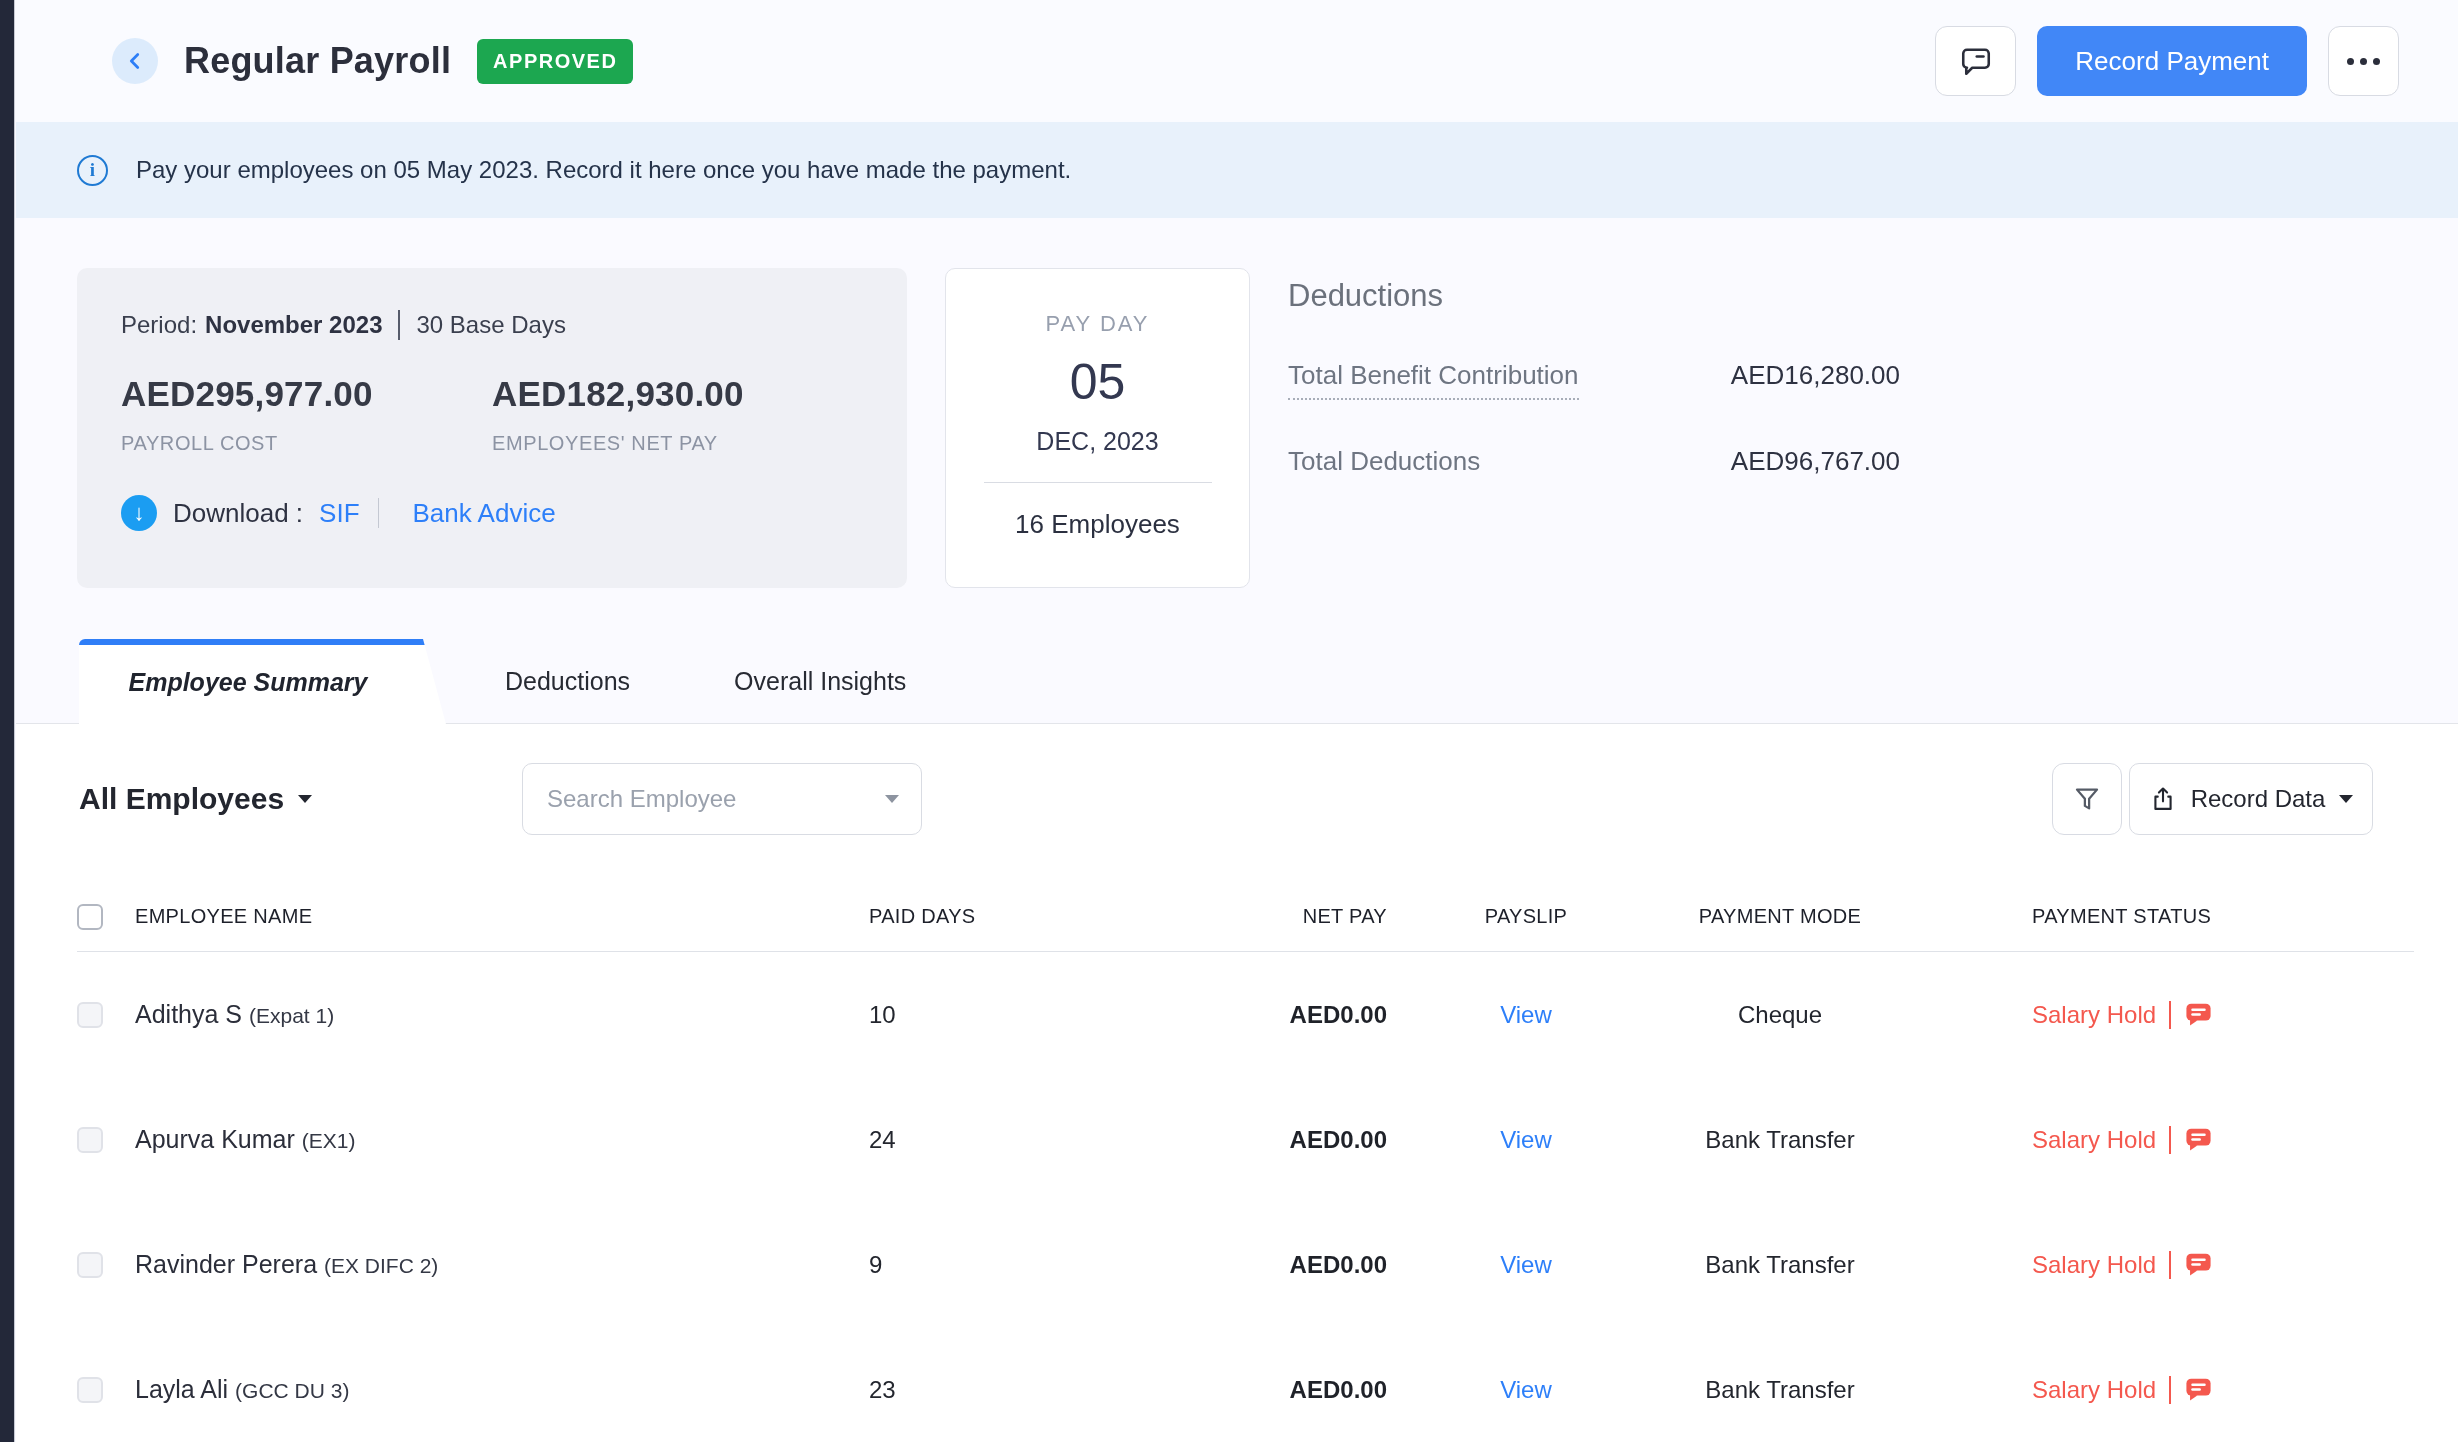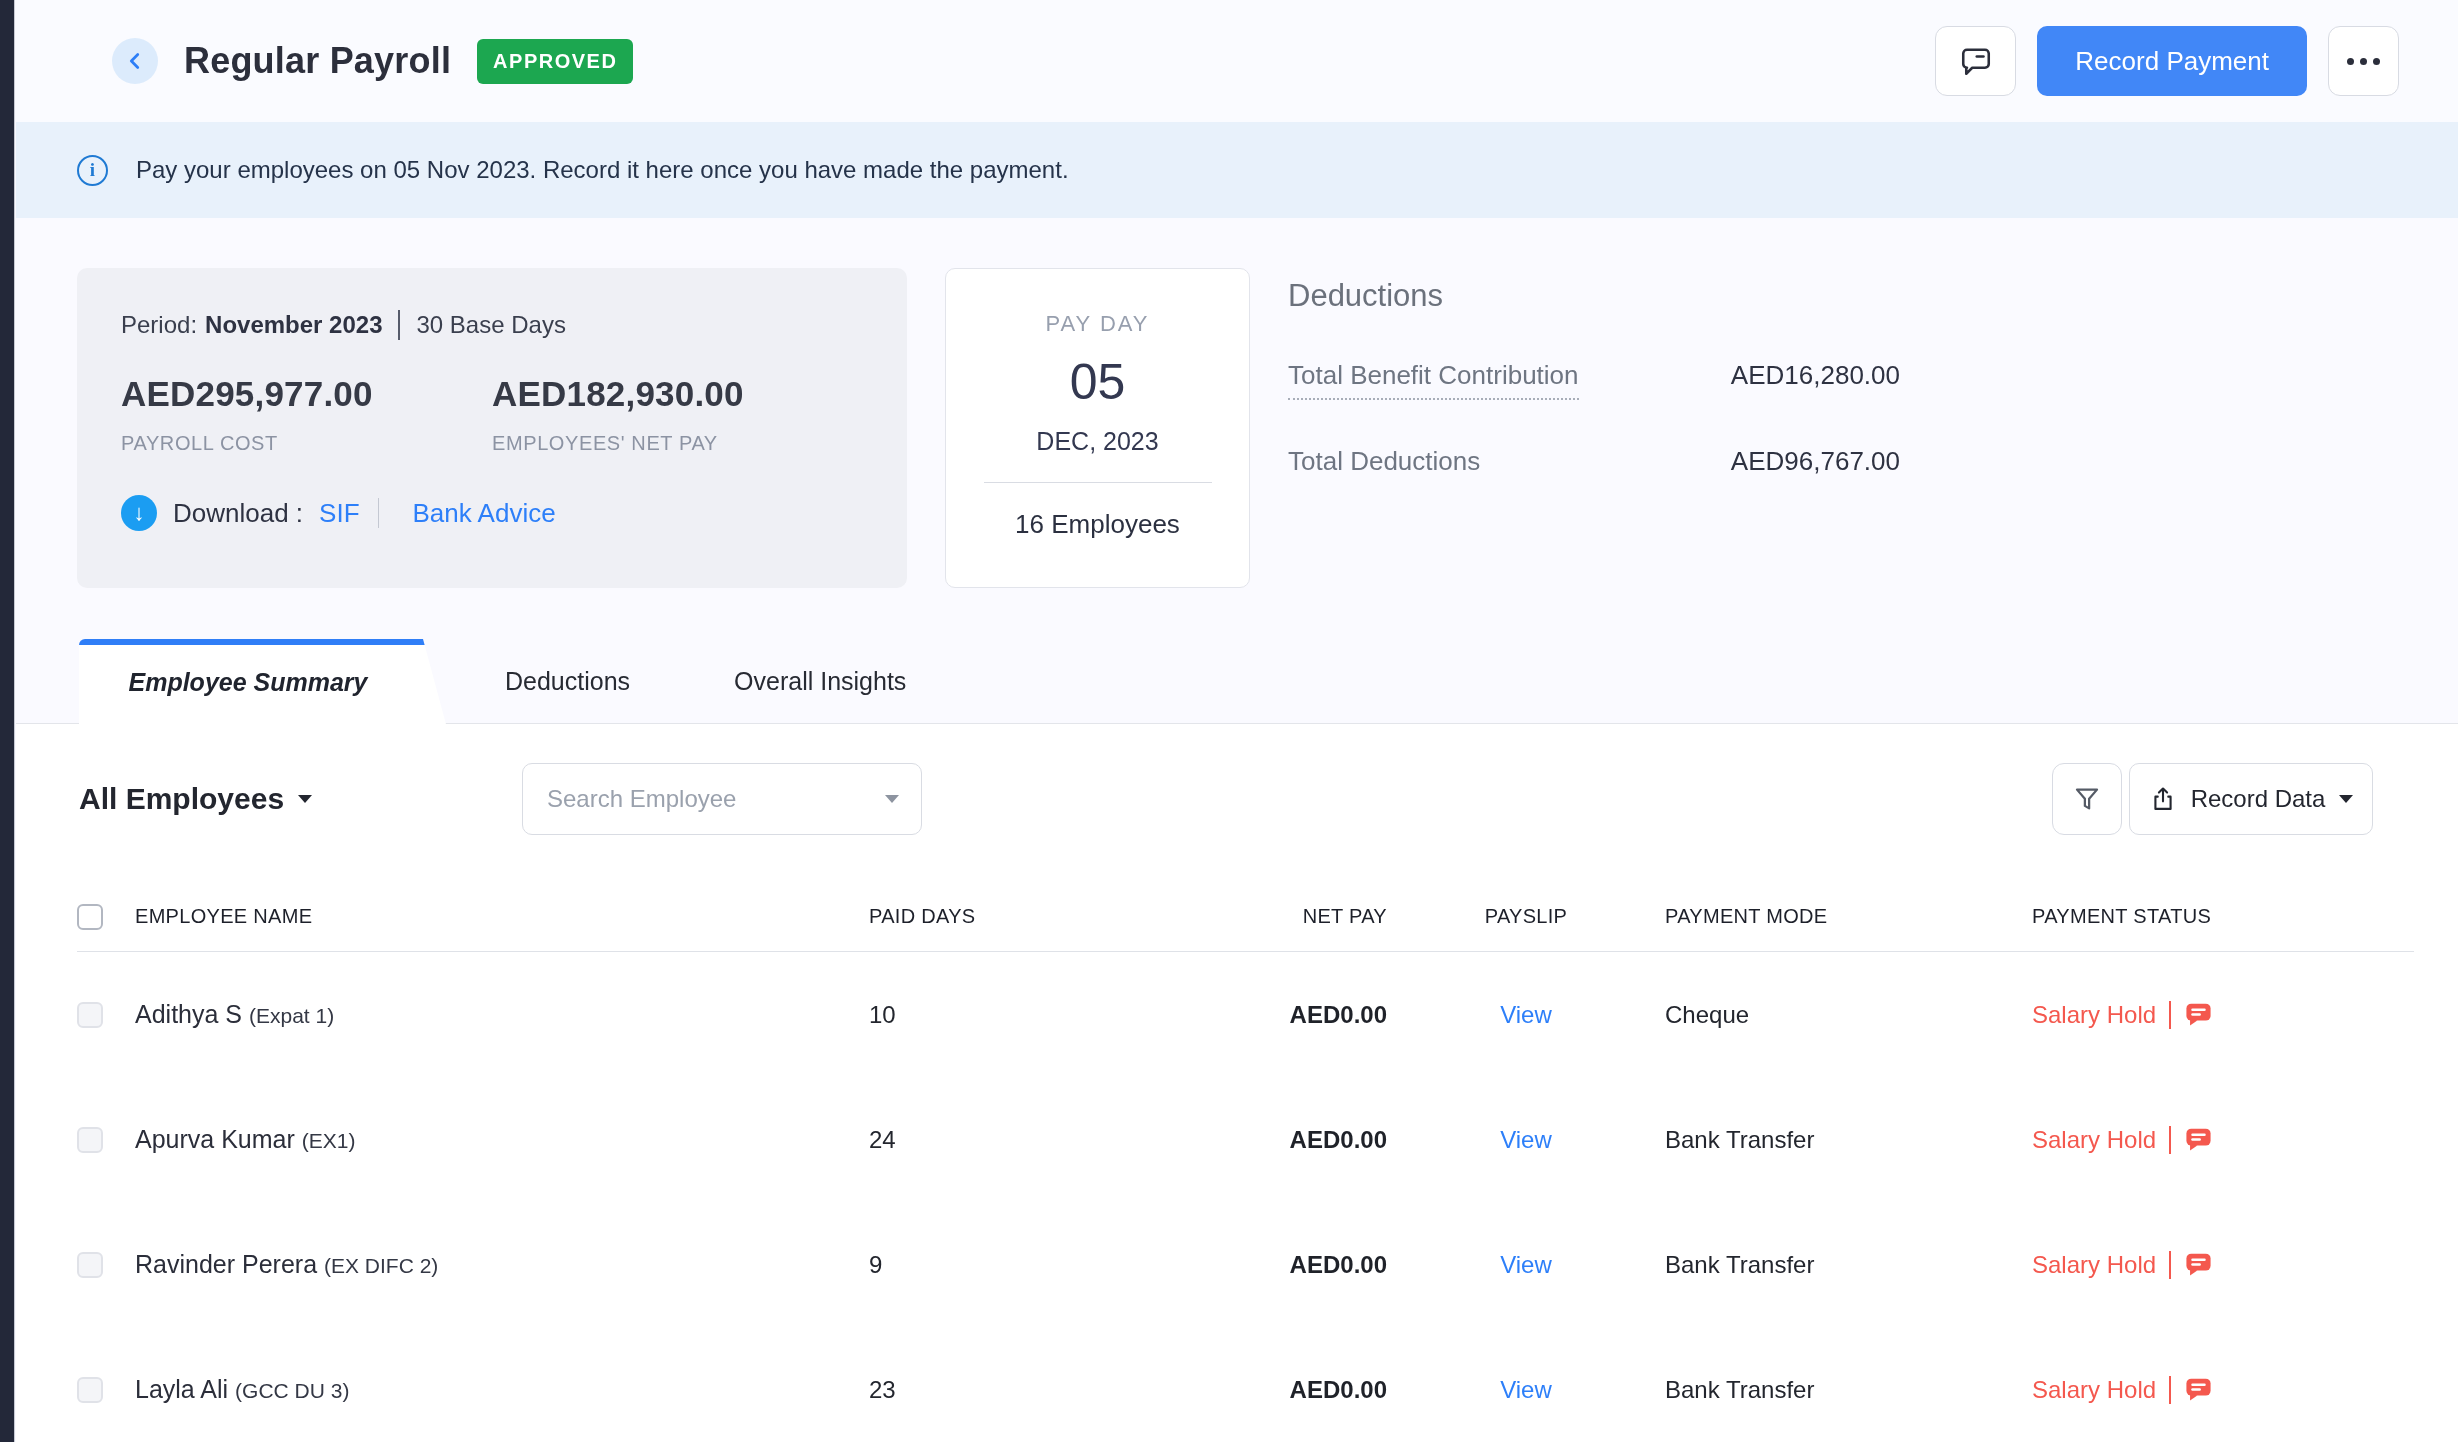--- a/index.html
+++ b/index.html
@@ -87,21 +87,21 @@
   .export-btn span { font-size:24px; color:#23262f; }
   .export-btn .caret { border-top-color:#23262f; margin-left:0; }
 
   
   .grid { display:grid; grid-template-columns:58px 660px 266px 326px 278px 230px 1fr; align-items:center; margin:0 44px 0 61px; }
   .thead { height:70px; margin-top:46px; border-bottom:1px solid #dfe2e8; }
   .th { font-size:20px; font-weight:400; color:#1d202a; letter-spacing:0.3px; }
   .c-paiddays { padding-left:74px; }
   .c-netpay { text-align:right; }
   .c-payslip { text-align:center; }
-  .c-mode { text-align:left; }
+  .c-mode { text-align:center; }
   .c-status { padding-left:137px; }
   .cb { width:26px; height:26px; border:2px solid #b2b7c1; border-radius:6px; background:#fff; }
   .row { height:125px; }
   .row .cb { background:#f4f5f8; border:2px solid #e0e2e8; }
   .emp-name { font-size:25px; color:#2b2e3a; }
   .emp-tag { font-size:21px; color:#343845; }
   .cell { font-size:24px; color:#23262e; }
   .netpay { font-weight:700; color:#1f2229; }
   .view-link { color:#2d7ff9; cursor:pointer; }
   .status-wrap { display:flex; align-items:center; gap:13px; }
@@ -134,21 +134,21 @@
       <button class="primary-btn">Record Payment</button>
       <div class="icon-btn more-btn">
         <i></i>
           <i></i>
           <i></i>
       </div>
     </div>
 
     <div class="banner">
       <div class="info-icon">i</div>
-      <div class="banner-text">Pay your employees on 05 Nov 2023. Record it here once you have made the payment.</div>
+      <div class="banner-text">Pay your employees on 05 May 2023. Record it here once you have made the payment.</div>
     </div>
 
     <div class="cards">
 
       <div class="period-card">
         <div class="period-line">
           <span>Period:</span>
           <b>November 2023</b>
           <span class="vdiv"></span>
           <span>30 Base Days</span>

